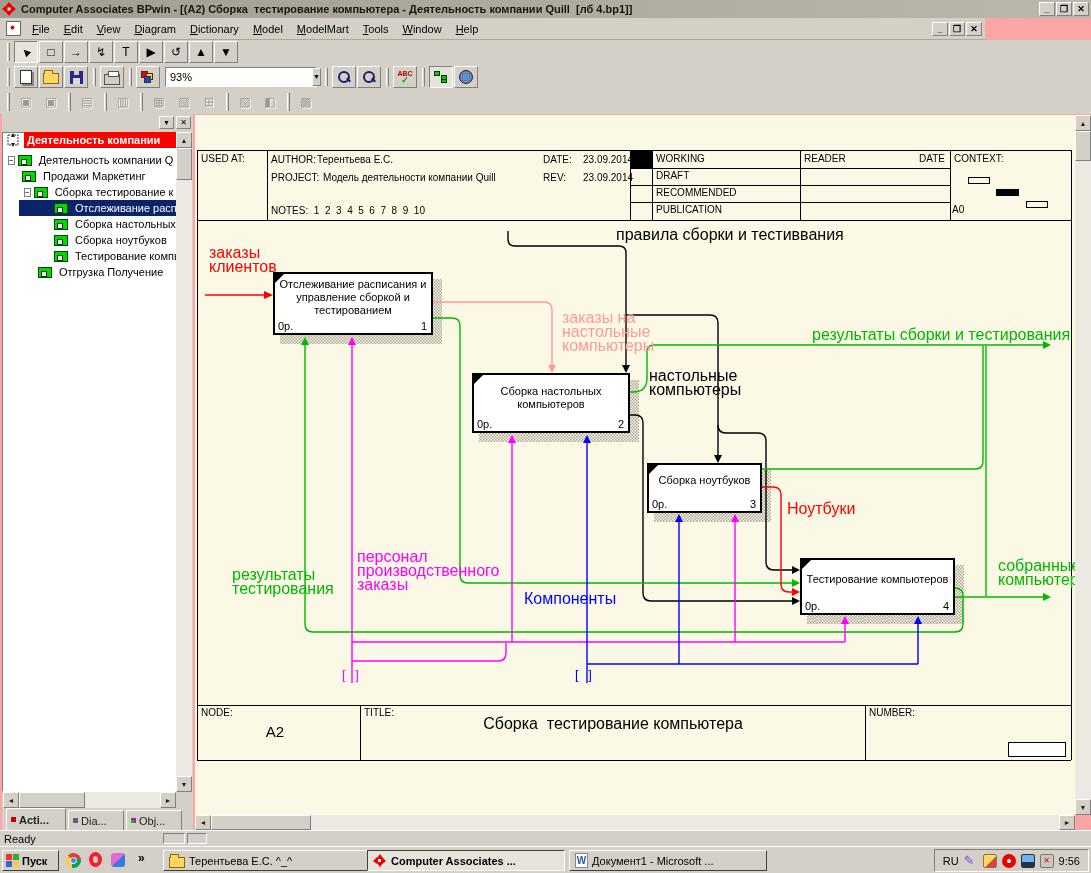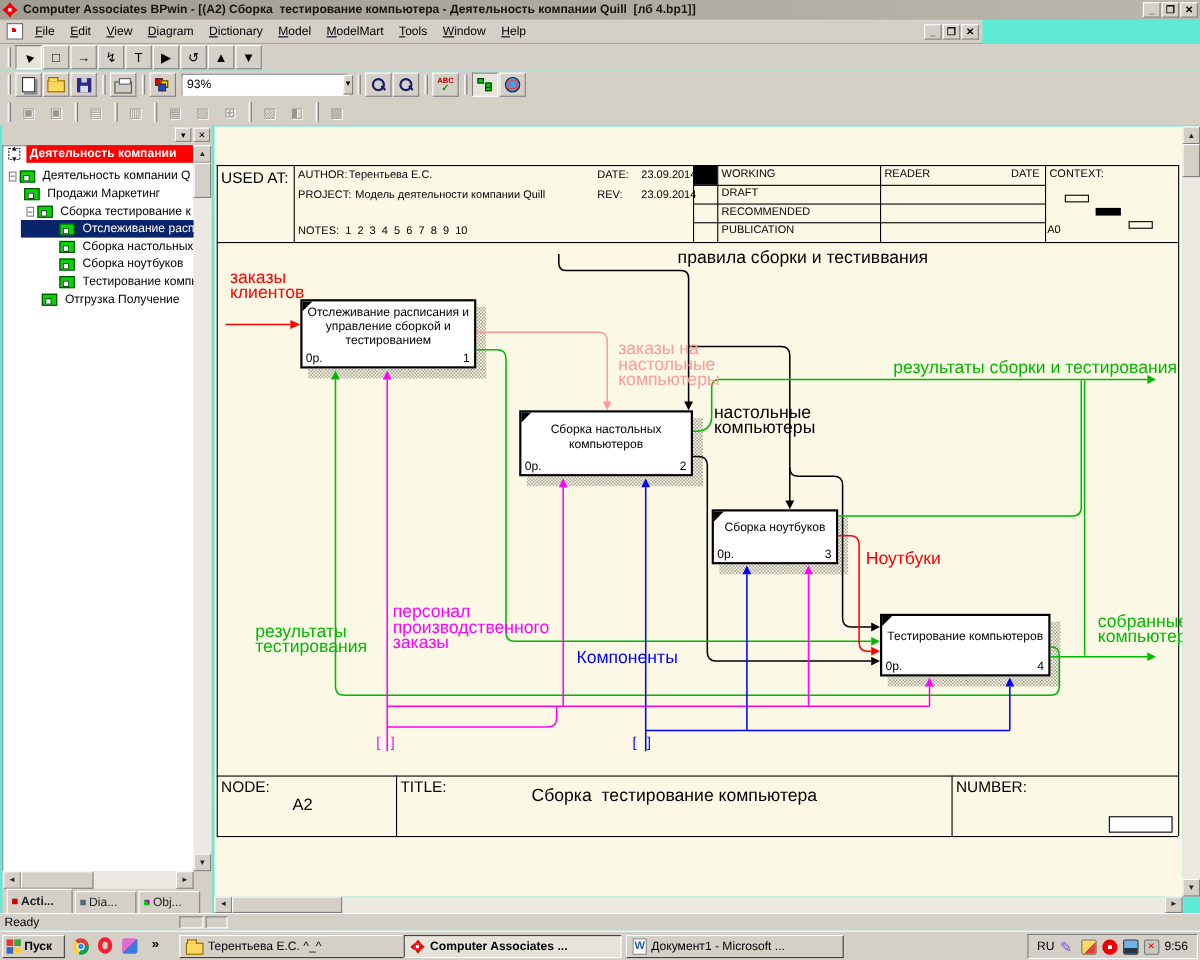--- a/index.html
+++ b/index.html
@@ -1,31 +1,31 @@
 <!DOCTYPE html>
 <html><head>
 <meta charset="utf-8">
 <style>
   *{box-sizing:border-box;margin:0;padding:0}
   html,body{background:#555}
-  #root{position:relative;width:1091px;height:873px;background:#5eead4;
+  #root{position:relative;width:1091px;height:873px;background:#fca5a5;
         font-family:"Liberation Sans",sans-serif;overflow:hidden;color:#000}
   .abs{position:absolute}
   .pre{white-space:pre}
   .raised{border:1px solid;border-color:#ffffff #808080 #808080 #ffffff}
   .sunken{border:1px solid;border-color:#808080 #ffffff #ffffff #808080}
   
   .titlebar{position:absolute;left:0;top:0;width:1091px;height:18px;
     background:linear-gradient(90deg,#a29d93,#bcb7ad);display:flex;align-items:center;padding:0 2px}
   .titlebar .t-text{font-size:11px;font-weight:bold;color:#15150f;margin-left:4px;
     overflow:hidden;white-space:pre;flex:1}
   .winbtn{width:16px;height:14px;background:#d4d0c8;font-size:9px;line-height:12px;
     text-align:center;margin-left:1px;font-weight:bold;color:#000}
   
-  .menubar{position:absolute;left:0;top:18px;width:893px;height:22px;background:#d4d0c8;
+  .menubar{position:absolute;left:0;top:18px;width:985px;height:22px;background:#d4d0c8;
     display:flex;align-items:center;border-bottom:1px solid #aca899;padding-left:2px}
   .mb-item{display:inline-block;font-size:11px;padding:3px 7px}
   .mb-item::first-letter{text-decoration:underline}
   .child-icon{width:15px;height:15px;background:#fff;border:1px solid #666;margin:0 4px;position:relative}
   .child-icon::after{content:"";position:absolute;left:2px;top:2px;width:7px;height:7px;
     background:radial-gradient(circle,#e00 40%,transparent 41%)}
   .mdi-btns{margin-left:auto;display:flex;margin-right:3px}
   
   .tb{position:absolute;left:0;width:1091px;background:#d4d0c8;display:flex;align-items:center;padding-left:3px}
   .grip{width:3px;height:18px;border-left:1px solid #fff;border-right:1px solid #808080;margin:0 4px}
@@ -84,21 +84,21 @@
   .thumb{position:absolute;background:#d4d0c8}
   .ptab{position:absolute;top:696px;height:20px;background:#d4d0c8;border:1px solid;
     border-color:#fff #808080 #808080 #fff;border-bottom:0;font-size:11px;display:flex;
     align-items:center;padding:0 4px;gap:3px;color:#222}
   .ptab.active{background:#d4d0c8;font-weight:bold;height:22px;top:694px;z-index:2}
   .sq{width:5px;height:5px;display:inline-block}
   
   .canvas{position:absolute;left:195px;top:115px;width:880px;height:700px;background:#fbf9e6;overflow:hidden}
   .ln{position:absolute;background:#000}
   .sheet-txt{position:absolute;font-size:10px;white-space:pre}
-  .sheet-txt.small{font-size:14px}
+  .sheet-txt.small{font-size:10px}
   .abox{position:absolute;background:#fff;border:2px solid #000;font-size:11px;line-height:13px;
     text-align:center;display:flex;align-items:flex-start;justify-content:center;padding-top:4px}
   .abox::before{content:"";position:absolute;left:0;top:0;border-top:9px solid #000;border-right:9px solid transparent}
   .abox .cost{position:absolute;left:3px;bottom:0;font-size:11px}
   .abox .bnum{position:absolute;right:4px;bottom:0;font-size:11px}
   .dlabel{position:absolute;font-size:16px;line-height:14px}
   .c-red{color:#f00}.c-green{color:#00b800}.c-mag{color:#ff00ff}.c-blue{color:#0000ff}
   .c-pink{color:#ff9999}.c-black{color:#000}
   .bracket{position:absolute;font-size:13px;letter-spacing:3px}
   

